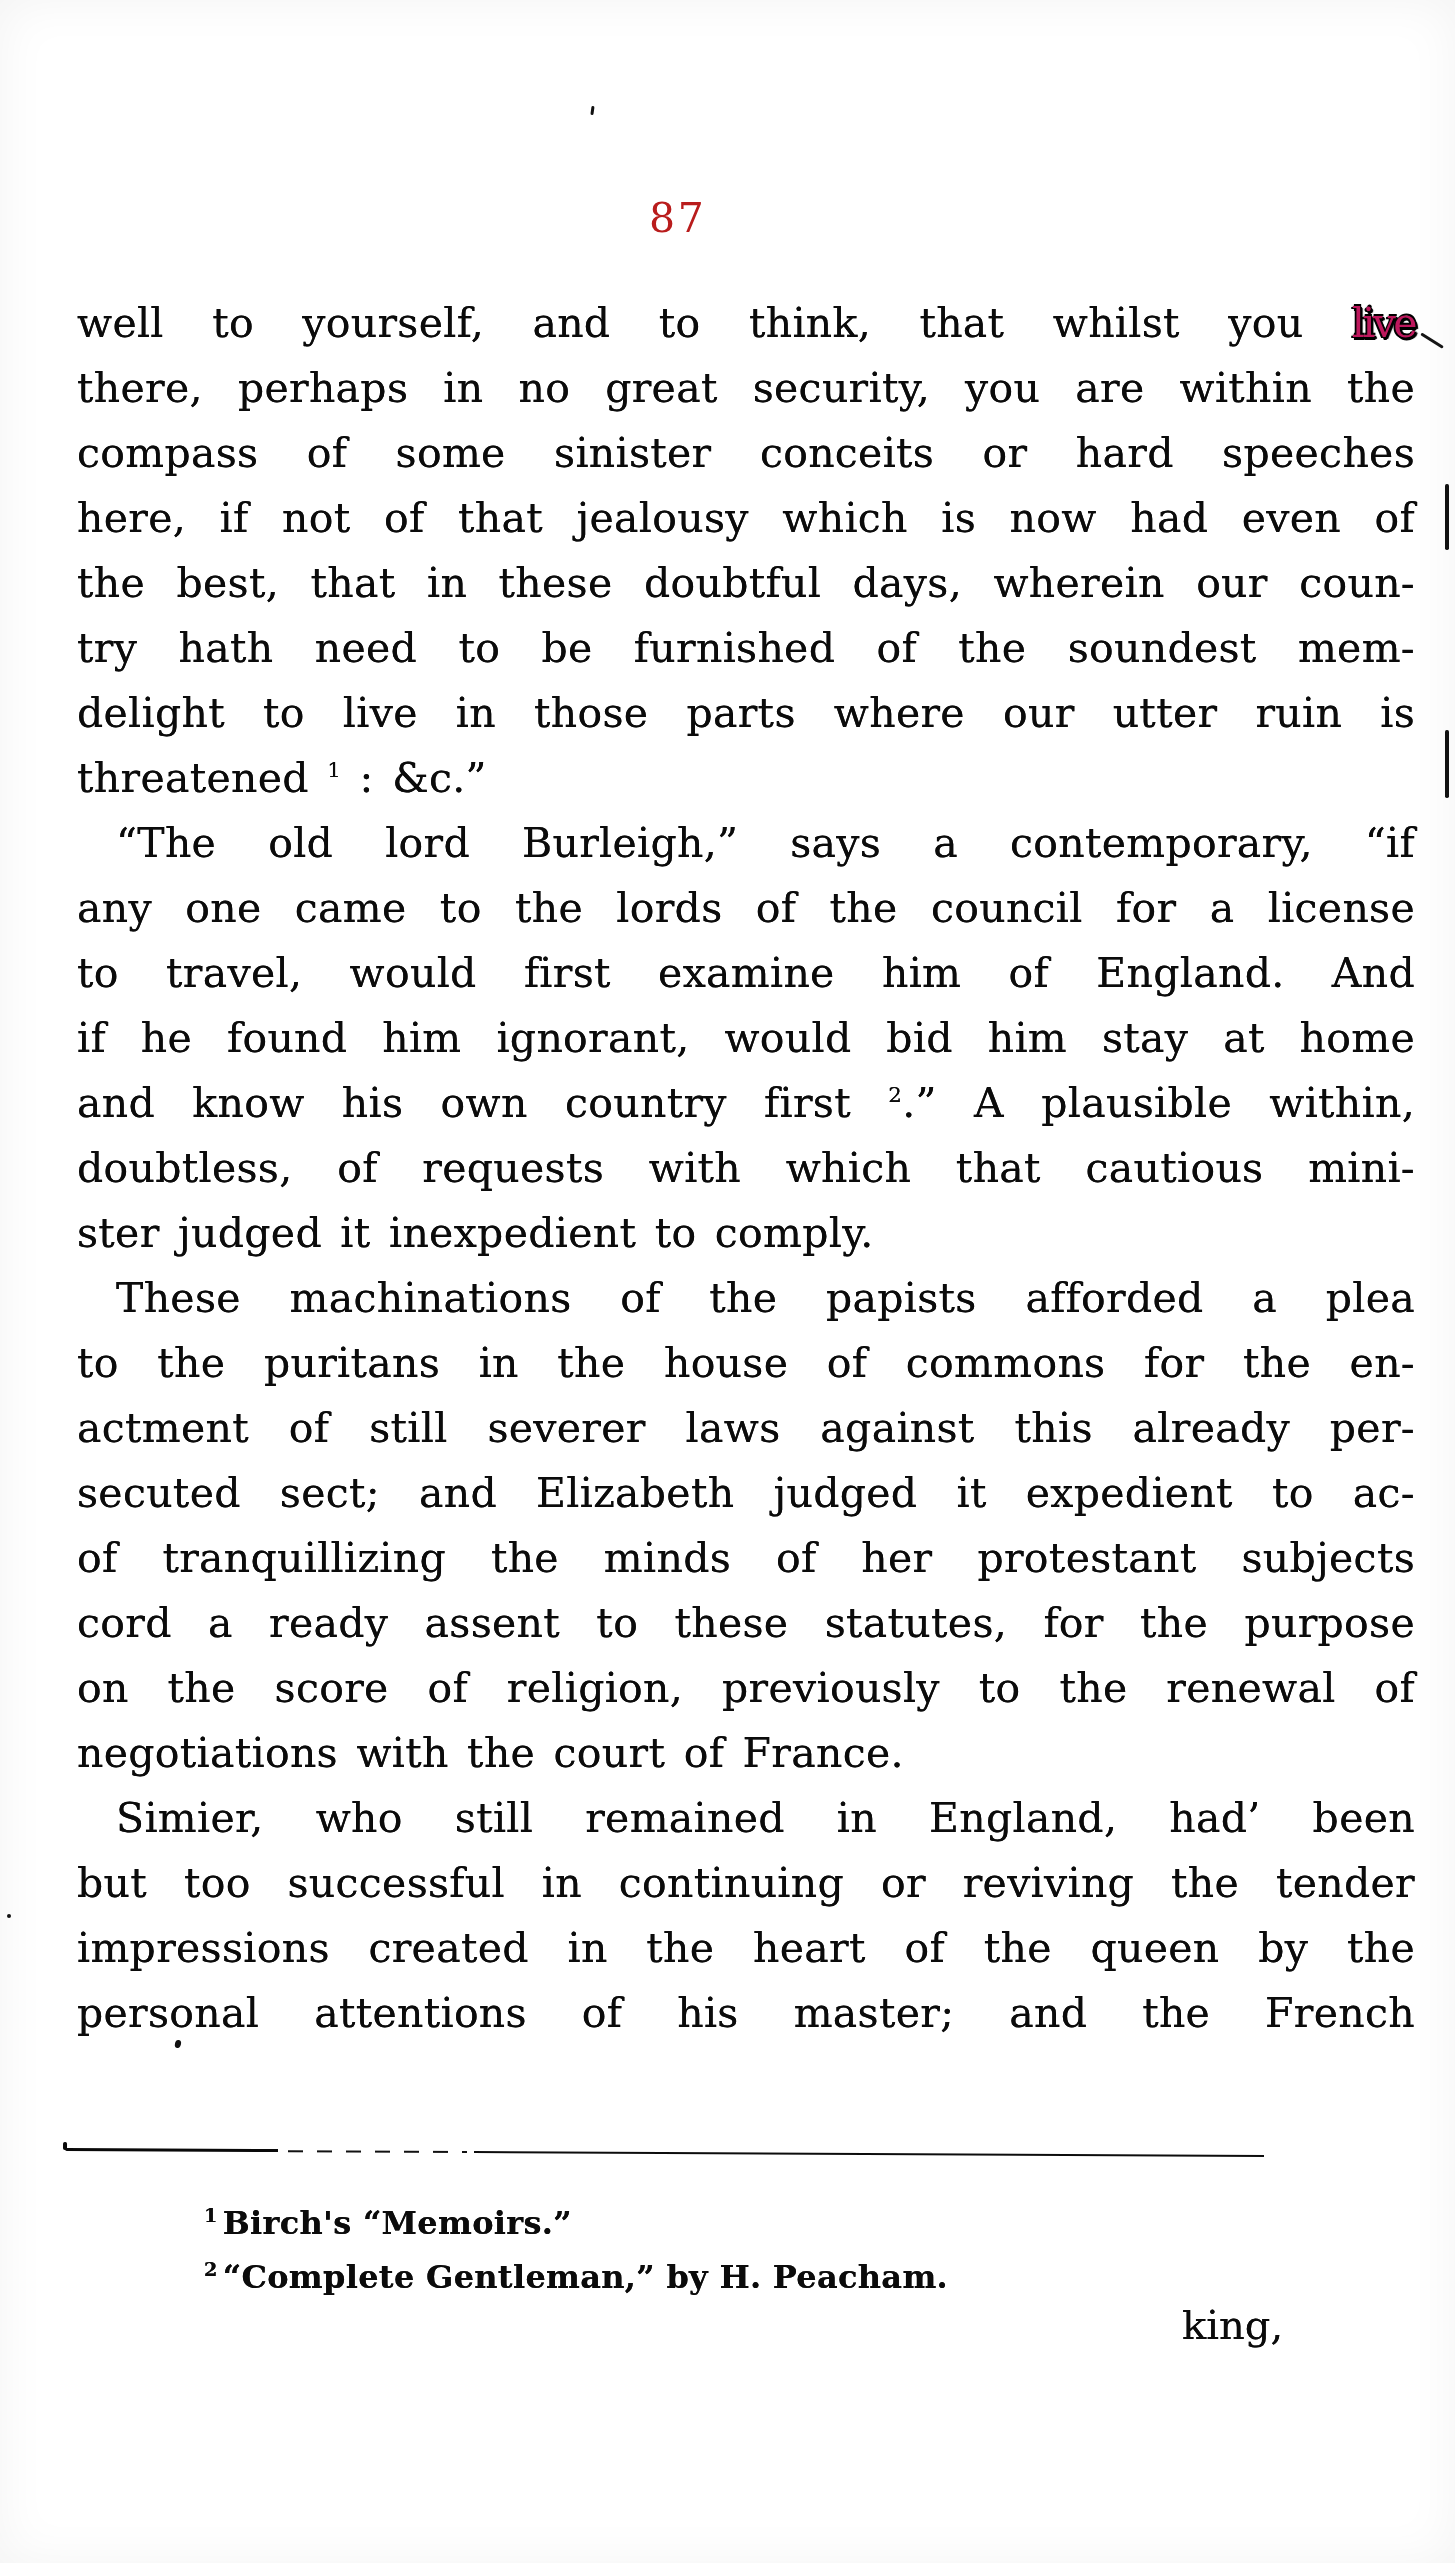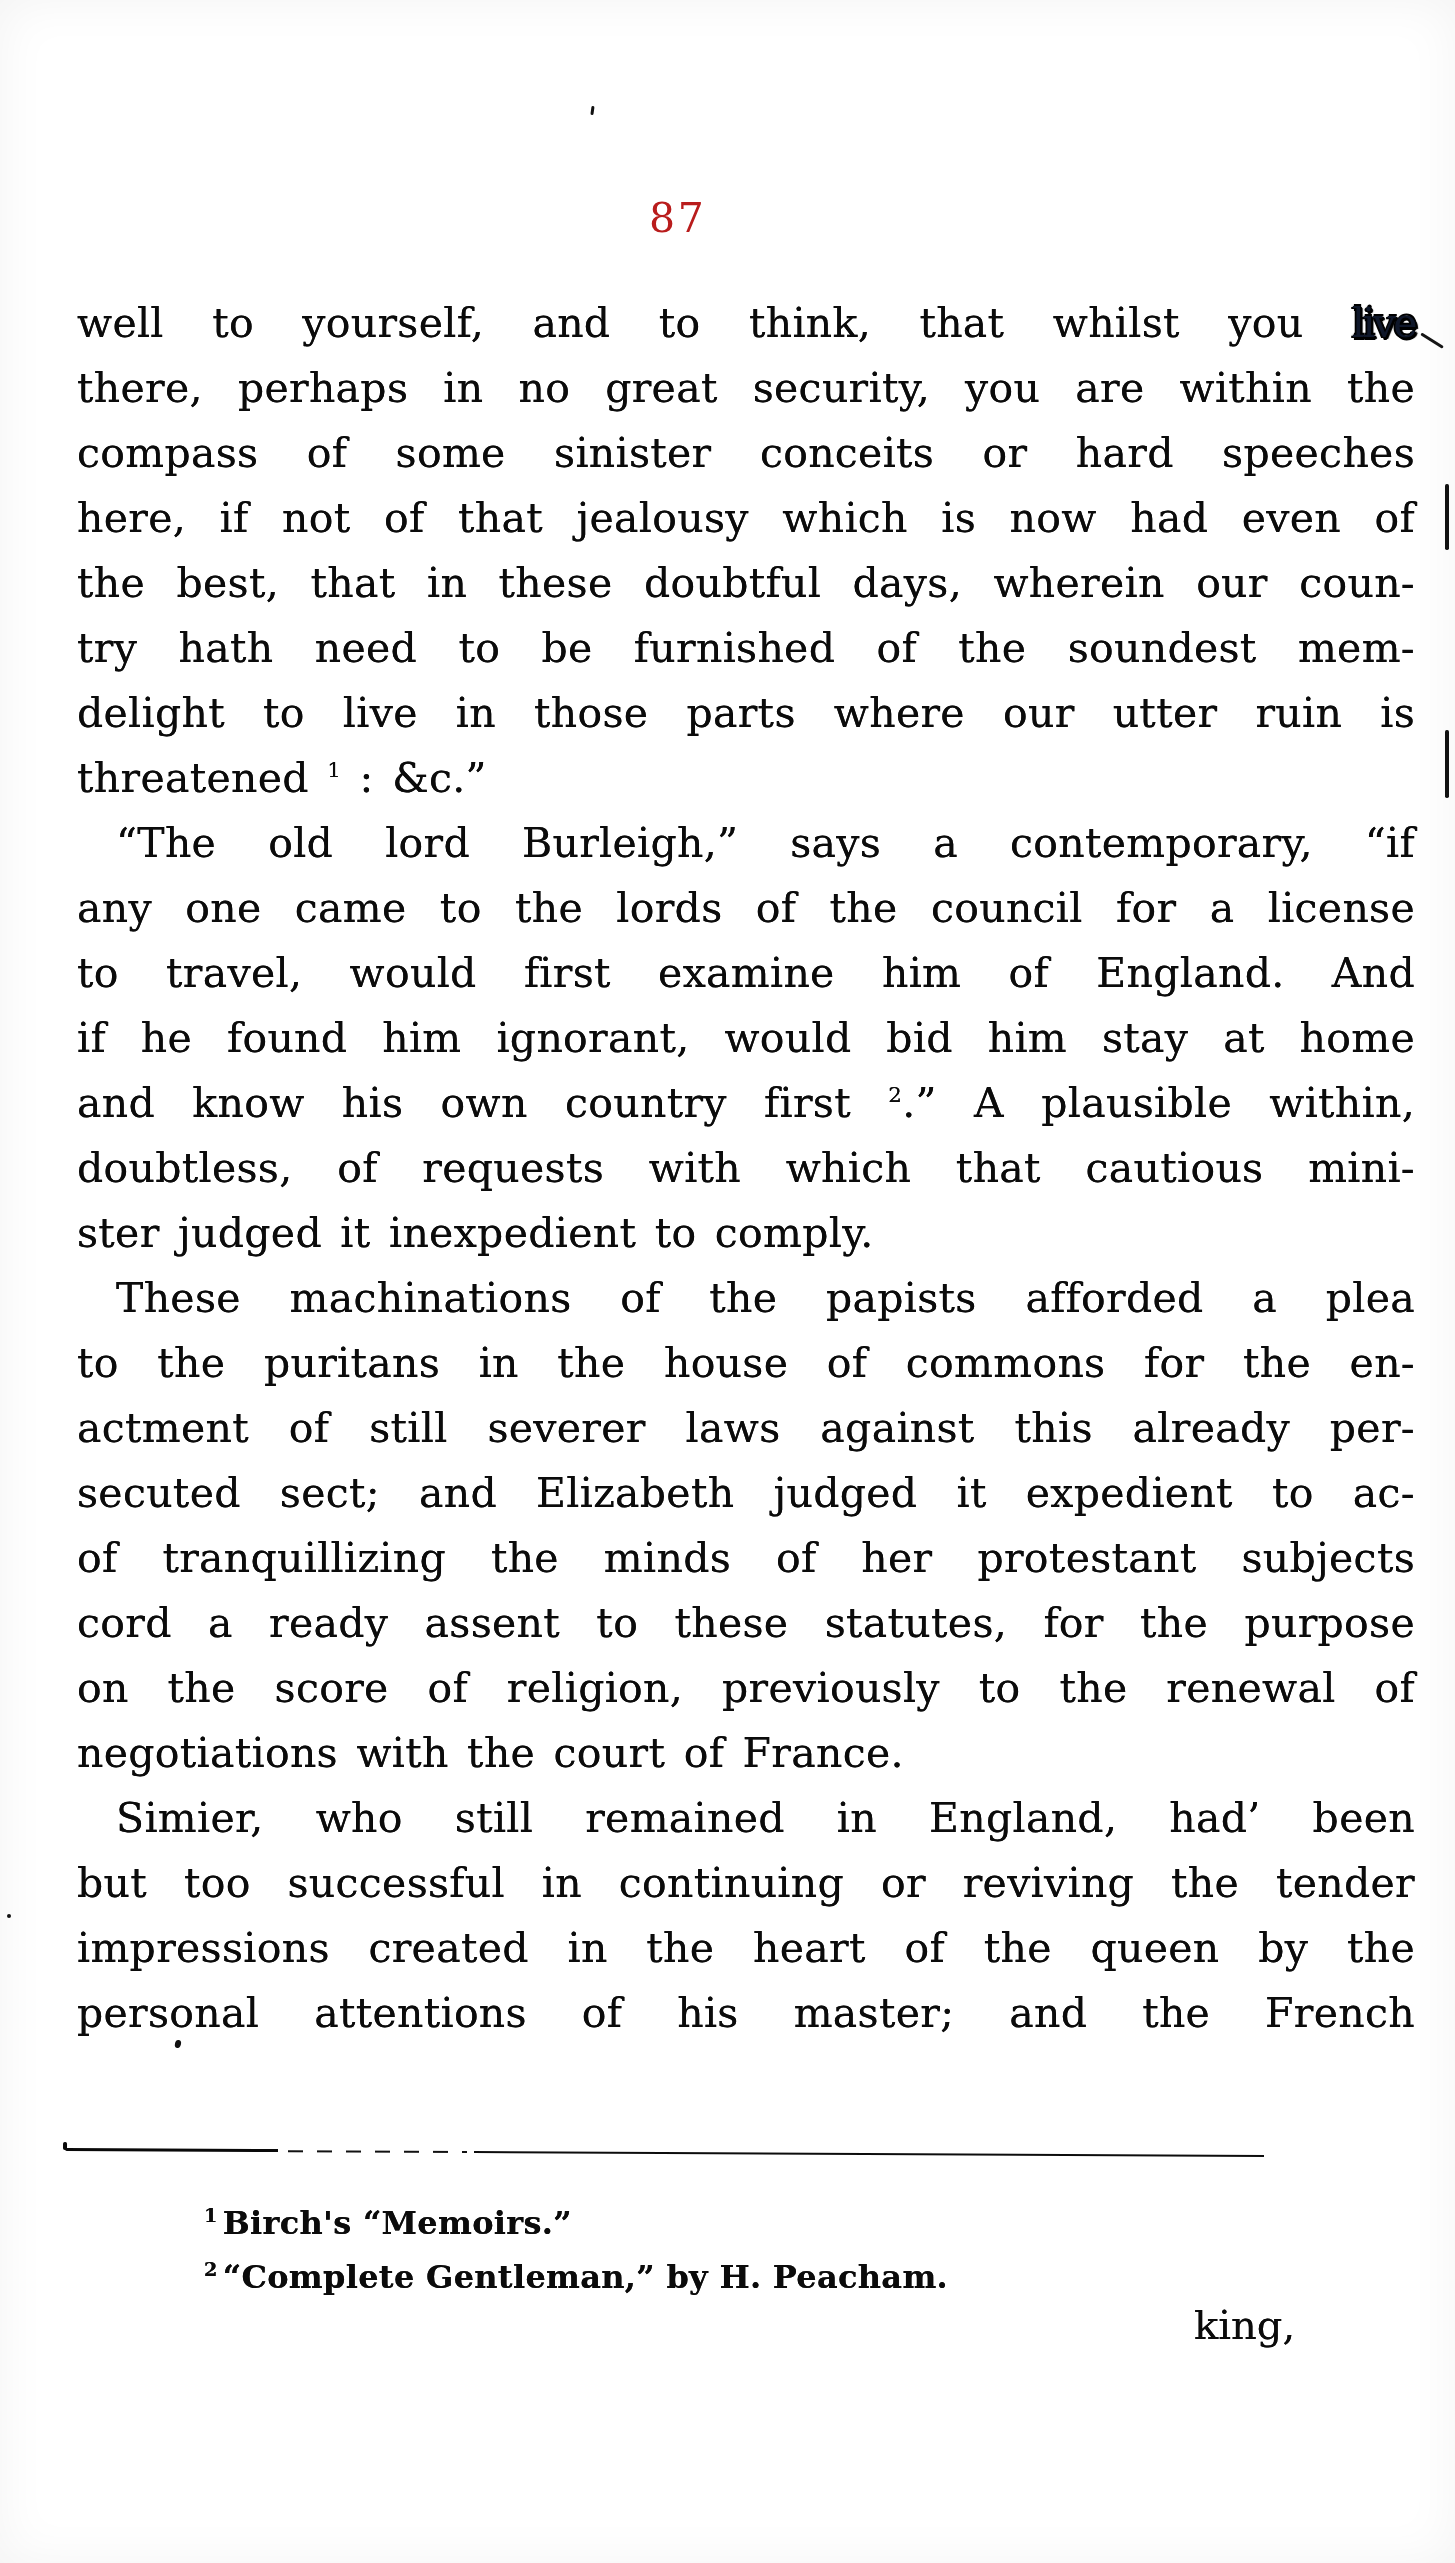--- a/index.html
+++ b/index.html
@@ -41,21 +41,21 @@
   }
   .line.ind{ padding-left:39px; }
   .sup{
     font-size:0.52em;
     vertical-align:super;
     line-height:0;
   }
   .smudge{
     position:relative;
     letter-spacing:-2.6px;
-    color:#0f172a;
+    color:#be185d;
     text-shadow:
       0 0 1.7px #000, 1.7px 0.9px 0 #000, -1.7px 0.9px 0 #000,
       0.9px -1.7px 0 #000, 2.6px 1.7px 0.9px #000, 0.9px 2.6px 0 #000;
   }
   .smudge::after{
     content:"";
     position:absolute;
     width:25.5px;height:3.4px;
     background:#151515;
     right:-29px;bottom:5.1px;
@@ -91,21 +91,20 @@
     font-weight:bold;
     letter-spacing:0.3px;
   }
   .footnote{ line-height:54px; text-shadow:0 0 0.4px rgba(0,0,0,0.8); }
   .footnote .sup{ font-size:0.6em; padding-right:5.1px; }
   .catchword{
     position:absolute;
     left:1182px;top:2302px;
     font-size:40px;
     text-shadow:0 0 0.6px rgba(0,0,0,0.85);
-    margin-left:12px;
   }
   
   .speck{ position:absolute; background:#111; }
   .speck.a{ left:591px; top:106px; width:3.4px; height:8.5px; border-radius:1.7px; transform:rotate(8deg); }
   .speck.b{ left:1445px; top:484px; width:4.3px; height:66px; border-radius:1.7px; }
   .speck.c{ left:1445px; top:730px; width:4.3px; height:68px; border-radius:1.7px; }
   .speck.d{ left:6.8px; top:1914px; width:4.3px; height:4.3px; border-radius:50%; }
   .speck.e{ left:175px; top:2040px; width:6px; height:7.7px; border-radius:50%; transform:rotate(14deg); }
 </style>
 </head>

